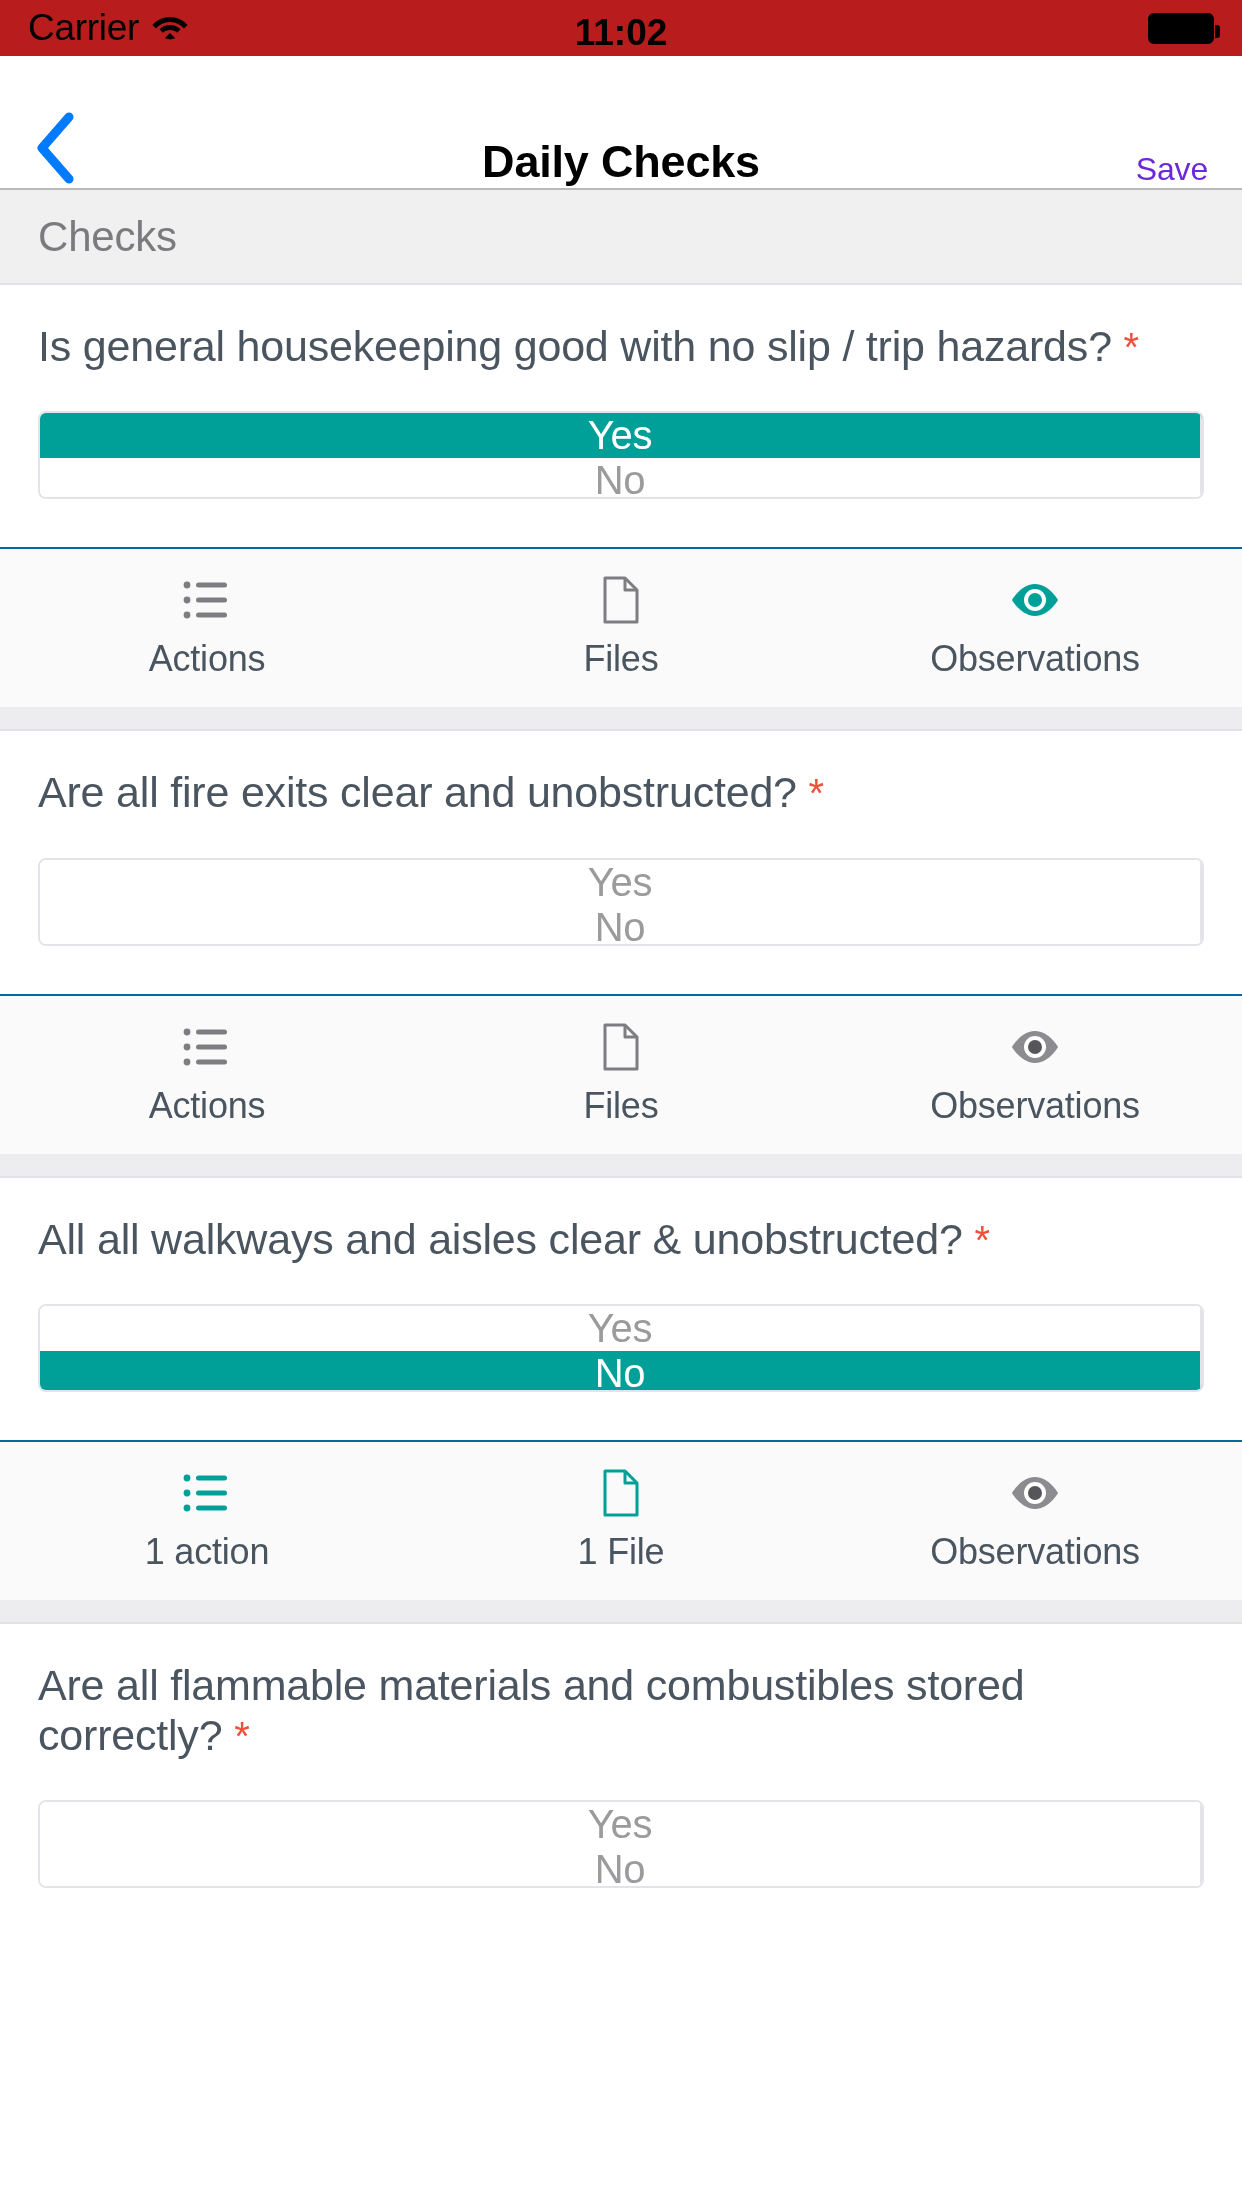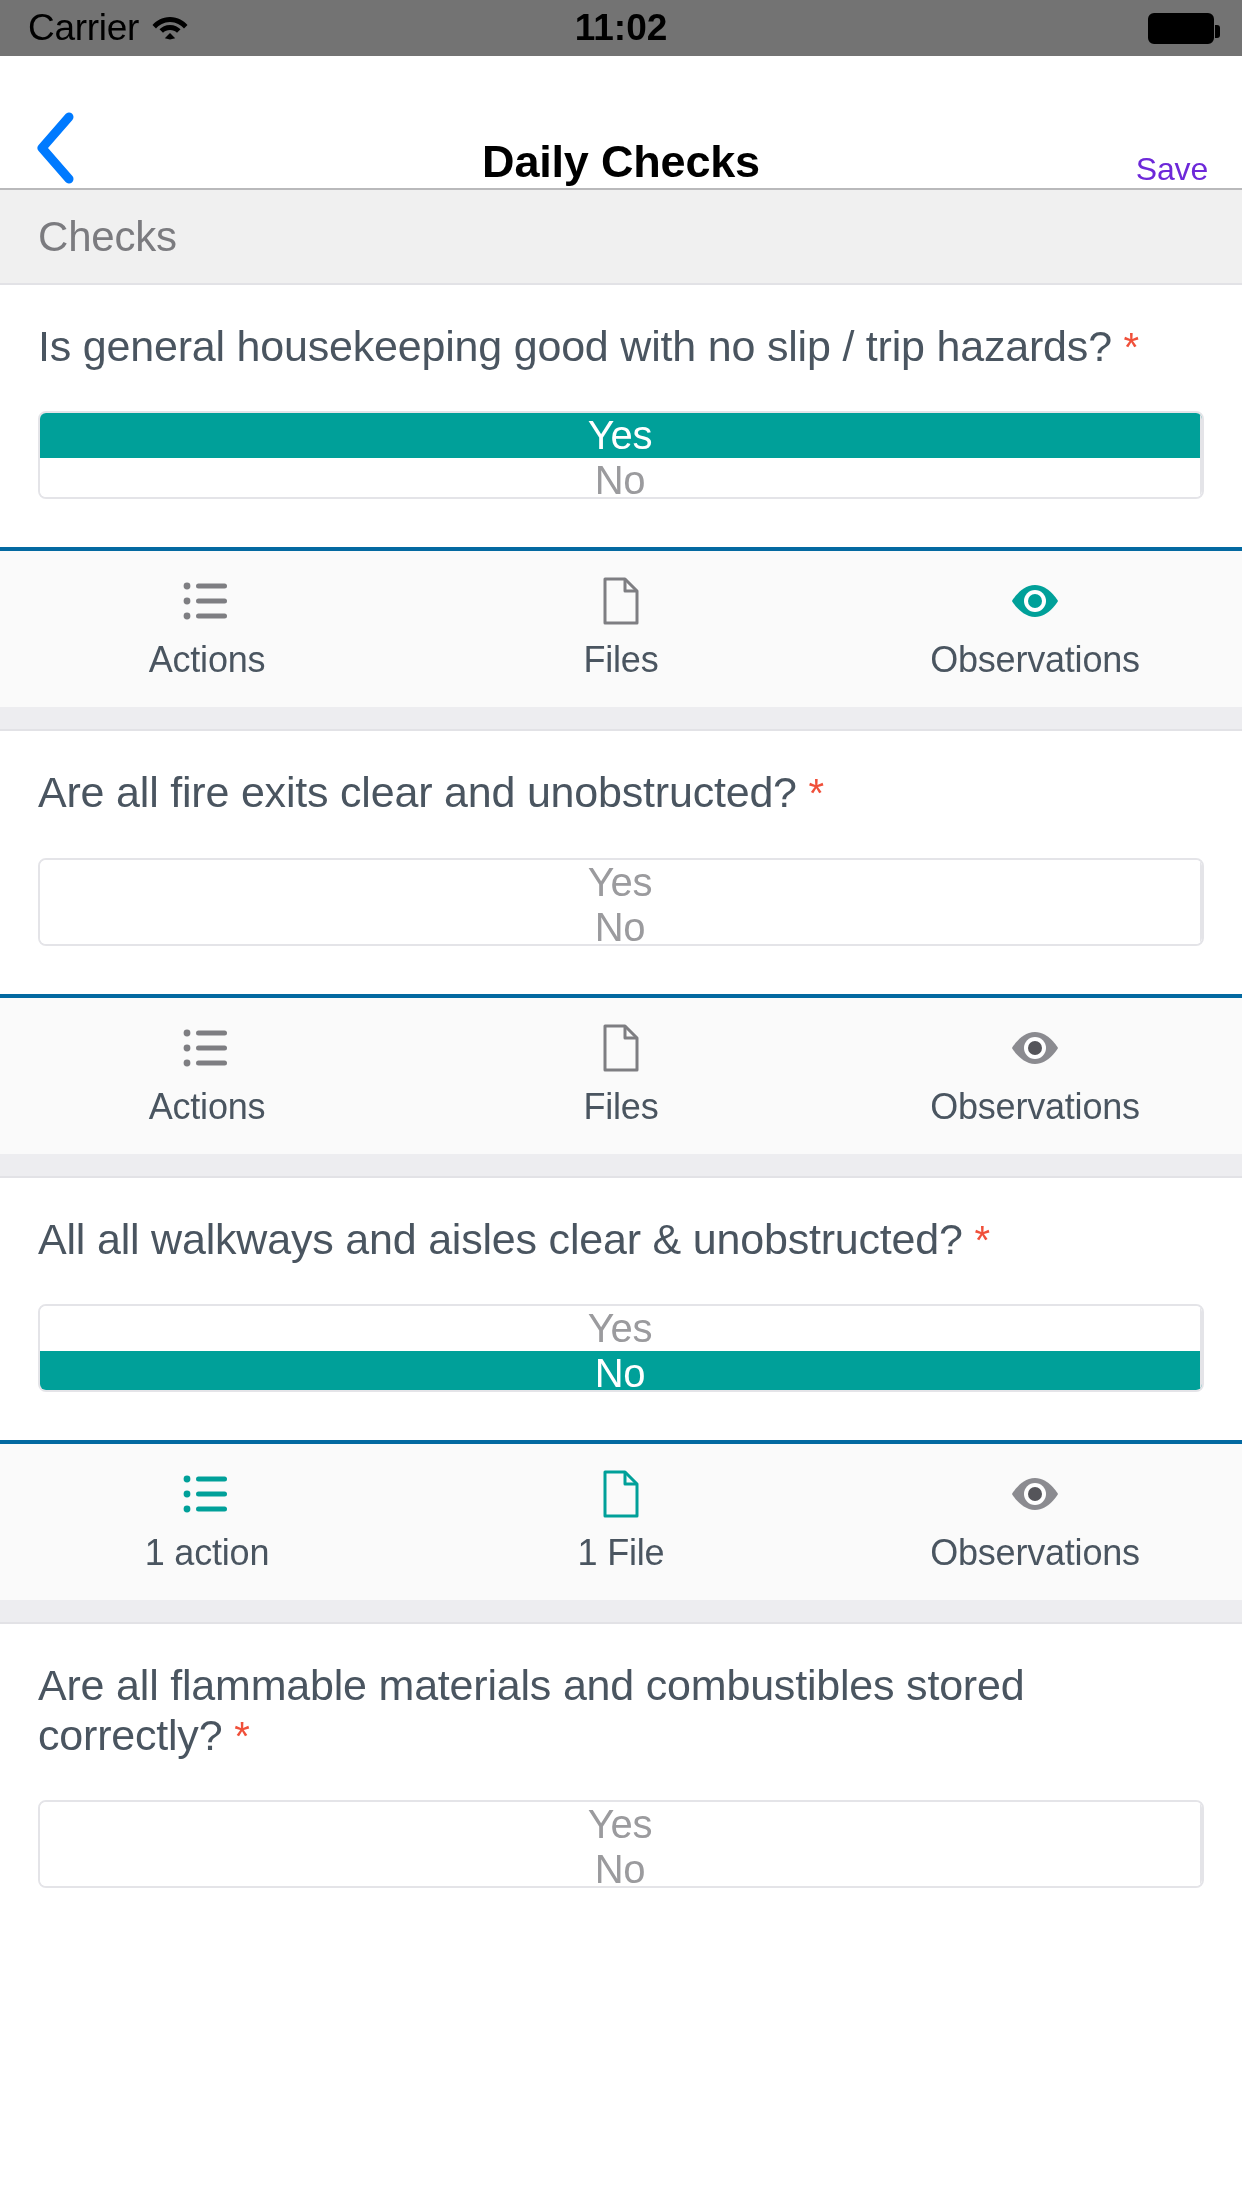--- a/index.html
+++ b/index.html
@@ -19,23 +19,22 @@
     background: #ffffff;
     display: flex;
     flex-direction: column;
   }
 
   
   .status-bar {
     height: 56px;
     flex: 0 0 56px;
     display: flex;
-    align-items: center;
-    padding: 4px 28px;
-    background: #737373;
+    padding: 12px 28px;
+    background: #b91c1c;
     position: relative;
   }
   .status-left {
     display: flex;
     align-items: center;
     gap: 12px;
   }
   .status-carrier {
     font-size: 37px;
     color: #000000;
@@ -177,21 +176,21 @@
     background: #00a099;
     color: #ffffff;
   }
 
   .seg-spacer { height: 48px; }
 
   
   .action-bar {
     display: flex;
     background: #fafafa;
-    border-top: 4px solid #0369a1;
+    border-top: 2px solid #0369a1;
     border-bottom: 2px solid #ededf0;
     height: 162px;
   }
   .action-item {
     flex: 1 1 33.333%;
     display: flex;
     flex-direction: column;
     align-items: center;
     justify-content: center;
     gap: 14px;

